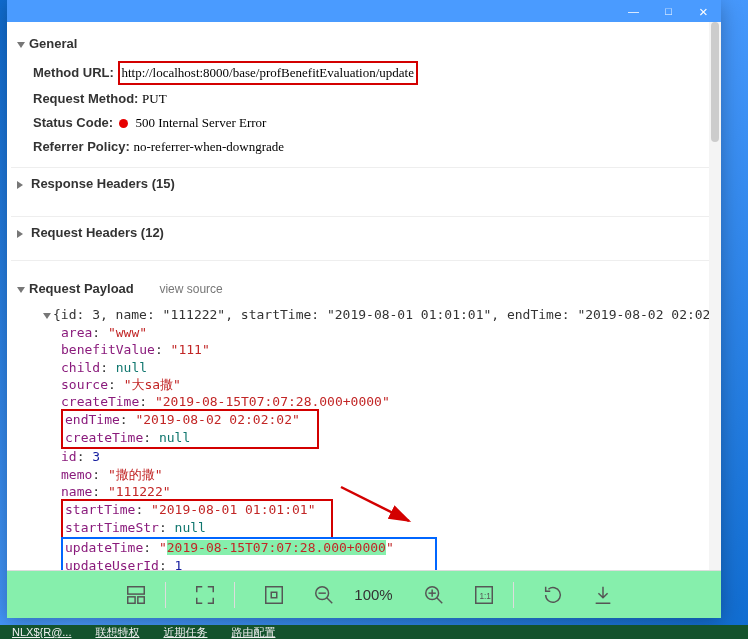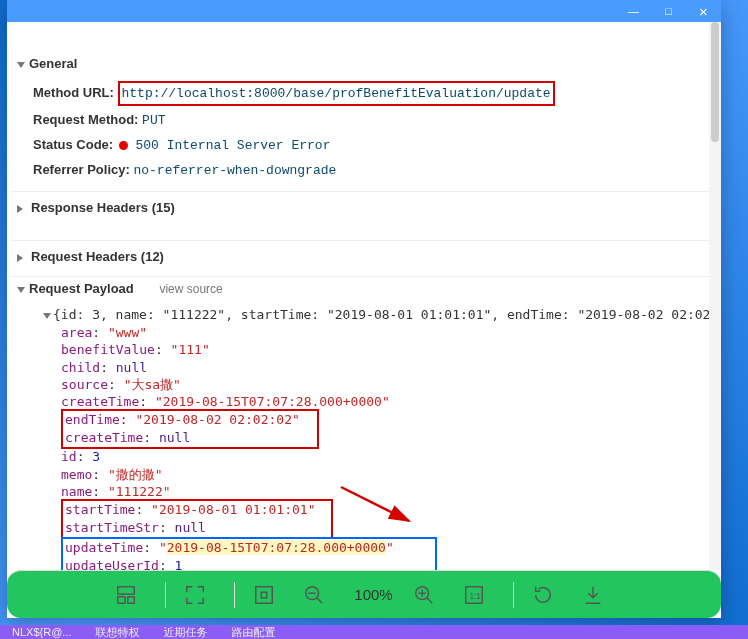--- a/index.html
+++ b/index.html
@@ -50,21 +50,20 @@
     height: 548px;
     overflow: hidden;
     color: #333;
     position: relative;
   }
   .section-header {
     font-weight: bold;
     color: #333;
     padding: 4px 0 4px 6px;
     cursor: pointer;
-    margin-top: 20px;
   }
   .section-header .tri {
     display: inline-block;
     width: 0; height: 0;
     border-left: 4px solid transparent;
     border-right: 4px solid transparent;
     border-top: 6px solid #777;
     margin-right: 4px;
     vertical-align: middle;
   }
@@ -84,22 +83,22 @@
   }
   .kv-line {
     padding: 2px 0;
     line-height: 20px;
   }
   .kv-label {
     font-weight: bold;
     color: #333;
   }
   .kv-value {
-    font-family: Liberation Mono, monospace;
-    color: #0c4a6e;
+    font-family: Liberation Serif, serif;
+    color: #000000;
   }
   .status-dot {
     display: inline-block;
     width: 9px;
     height: 9px;
     border-radius: 50%;
     background: #e60000;
     margin: 0 4px 0 2px;
     vertical-align: middle;
   }
@@ -119,21 +118,21 @@
     border-top: 6px solid #777;
     margin-right: 2px;
     vertical-align: middle;
   }
   .props {
     padding-left: 18px;
   }
   .prop-line { line-height: 17.3px; }
   .pkey { color: #8a1b7c; }
   .pstr { color: #c22626; }
-  .pnull { color: #4c1d95; }
+  .pnull { color: #0f766e; }
   .pnum { color: #1820a0; }
   
   .box-red {
     border: 2px solid #d30000;
     display: inline-block;
     padding: 0 2px;
   }
   .box-red-block {
     border: 2px solid #d30000;
     padding: 0 2px;
@@ -154,33 +153,32 @@
     pointer-events: none;
   }
   
   .toolbar {
     position: absolute;
     bottom: 0;
     left: 0;
     right: 0;
     height: 48px;
     border-top: 1px solid #ddd;
-    background: #22c55e;
+    background: #86efac;
     display: flex;
     align-items: center;
     justify-content: center;
     gap: 18px;
-    border-radius: 14px;
   }
   .tool-btn {
     width: 32px;
     height: 32px;
     display: flex;
     align-items: center;
-    justify-content: flex-start;
+    justify-content: flex-end;
     cursor: pointer;
     color: #555;
   }
   .tool-btn svg { width: 22px; height: 22px; stroke: #555; fill: none; stroke-width: 1.6; }
   .zoom-text {
     font-size: 15px;
     color: #333;
     min-width: 42px;
     text-align: center;
   }
@@ -189,28 +187,29 @@
     height: 26px;
     background: #ddd;
   }
   
   .taskbar {
     position: absolute;
     bottom: 0;
     left: 0;
     right: 0;
     height: 14px;
-    background: #8b5cf6;
+    background: #14532d;
     color: #eee;
     font-size: 11px;
     display: flex;
     align-items: center;
     gap: 24px;
     padding-left: 12px;
     overflow: hidden;
+    text-decoration: underline;
   }
   
   .scrollbar-v {
     position: absolute;
     right: 0;
     top: 0;
     width: 12px;
     height: 100%;
     background: #f4f4f4;
   }
@@ -267,21 +266,21 @@
     </div>
 
     <div class="section-header collapsed" style="border-top:1px solid #eee;margin-top:4px;padding-top:8px">
       <span class="tri"></span><span>Response Headers (15)</span>
     </div>
 
     <div class="section-header collapsed" style="border-top:1px solid #eee;margin-top:21px;padding-top:8px">
       <span class="tri"></span><span>Request Headers (12)</span>
     </div>
 
-    <div class="section-header" style="border-top:1px solid #eee;margin-top:8px;padding-top:4px">
+    <div class="section-header" style="border-top:1px solid #eee;margin-top:16px;padding-top:20px">
       <span class="tri"></span><span>Request Payload</span>
       <span class="view-source">view source</span>
     </div>
 
     <div class="payload">
       <div>
         <span class="tri2"></span><span>{id: 3, name: "111222", startTime: "2019-08-01 01:01:01", endTime: "2019-08-02 02:02:02", ar</span>
       </div>
       <div class="props">
         <div class="prop-line"><span class="pkey">area</span>: <span class="pstr">"www"</span></div>
@@ -294,21 +293,21 @@
           <span class="prop-line"><span class="pkey">createTime</span>: <span class="pnull">null</span></span>
         </span></div>
         <div class="prop-line"><span class="pkey">id</span>: <span class="pnum">3</span></div>
         <div class="prop-line"><span class="pkey">memo</span>: <span class="pstr">"撒的撒"</span></div>
         <div class="prop-line"><span class="pkey">name</span>: <span class="pstr">"111222"</span></div>
         <div><span class="box-red-block" style="min-width:272px">
           <span class="prop-line"><span class="pkey">startTime</span>: <span class="pstr">"2019-08-01 01:01:01"</span></span><br>
           <span class="prop-line"><span class="pkey">startTimeStr</span>: <span class="pnull">null</span></span>
         </span></div>
         <div><span class="box-blue-block" style="min-width:376px">
-          <span class="prop-line"><span class="pkey">updateTime</span>: <span class="pstr"><span>"</span><span style="background:#fef9c3">2019-08-15T07:07:28.000+0000</span><span>"</span></span></span><br>
+          <span class="prop-line"><span class="pkey">updateTime</span>: <span class="pstr"><span>"</span><span style="background:#86efac">2019-08-15T07:07:28.000+0000</span><span>"</span></span></span><br>
           <span class="prop-line"><span class="pkey">updateUserId</span>: <span class="pnum">1</span></span>
         </span></div>
       </div>
     </div>
 
     <svg class="arrow" width="100" height="52">
       <defs>
         <marker id="ah" markerWidth="10" markerHeight="10" refX="8" refY="3" orient="auto">
           <path d="M0,0 L0,6 L9,3 z" fill="#d30000"></path>
         </marker>

